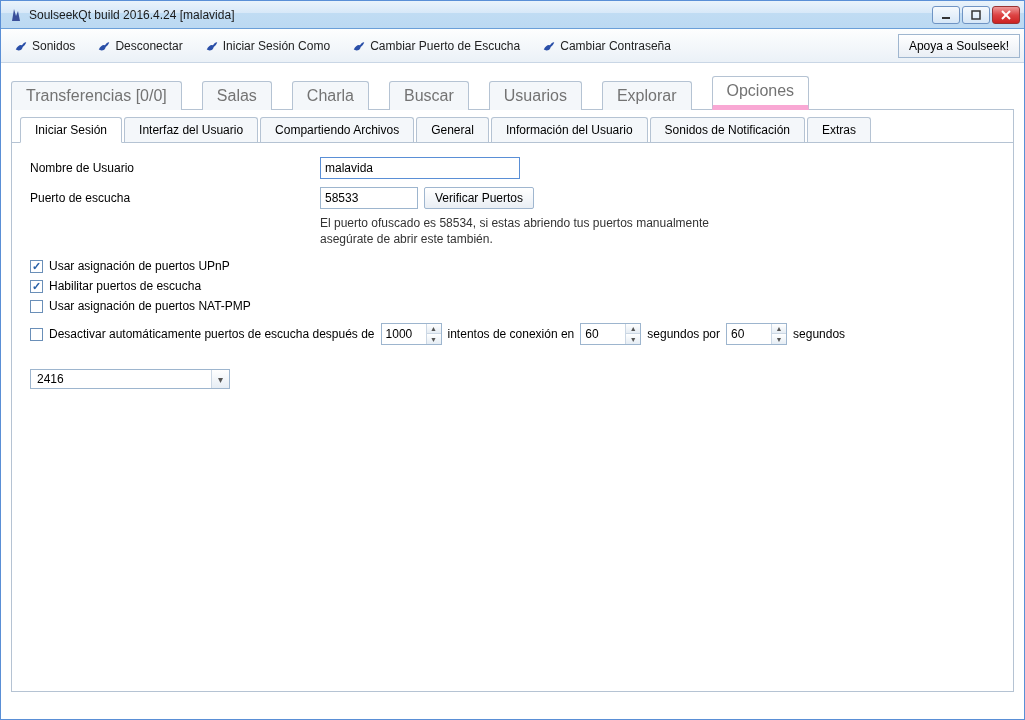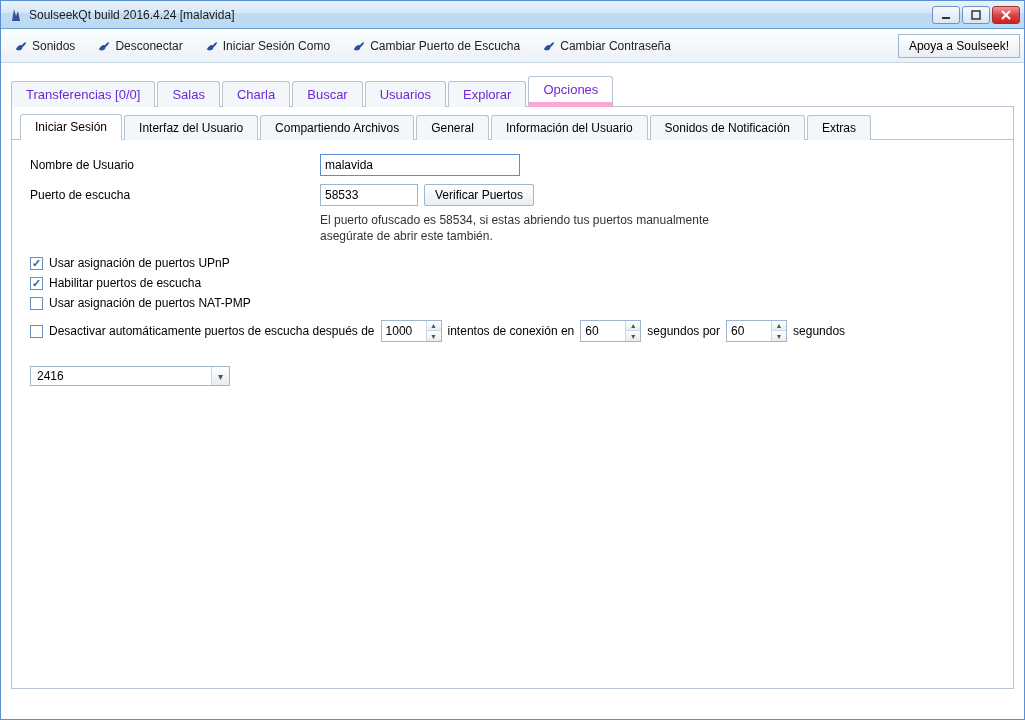--- a/index.html
+++ b/index.html
@@ -52,30 +52,30 @@
   border:1px solid #9fb6cf; padding:4px 10px; border-radius:0;
   background:linear-gradient(to bottom,#fff,#e9eef4);
   font-size:12px; cursor:default;
 }
 
 .content { padding:8px 10px; }
 
 .tabs { display:flex; align-items:flex-end; border-bottom:1px solid #b5c3d3; margin-top:4px; }
 .tab {
   padding:5px 14px; border:1px solid #b5c3d3; border-bottom:none;
-  margin-right:2px; background:#f4f7fa; border-radius:3px 3px 0 0;
-  font-size:13px; color:#6d28d9; cursor:default; position:relative; top:1px;
+  margin-right:20px; background:#f4f7fa; border-radius:3px 3px 0 0;
+  font-size:16px; color:#737373; cursor:default; position:relative; top:1px;
 }
 .tab.active { background:#fff; border-bottom:5px solid #f9a8d4; z-index:2; }
 
 .tabpanel {
   border:1px solid #b5c3d3; border-top:none; background:#fff;
 }
 
-.subtabs { display:flex; align-items:flex-end; border-bottom:1px solid #b5c3d3; padding-top:6px; padding-left:8px; }
+.subtabs { display:flex; align-items:flex-start; border-bottom:1px solid #b5c3d3; padding-top:6px; padding-left:8px; }
 .subtab {
   padding:5px 14px; border:1px solid #b5c3d3; border-bottom:none;
   margin-right:2px; background:#f4f7fa; border-radius:3px 3px 0 0;
   font-size:12px; cursor:default; position:relative; top:1px;
 }
 .subtab.active { background:#fff; border-bottom:1px solid #fff; }
 
 .form { padding:14px 18px 18px 18px; height:548px; }
 .row { display:flex; align-items:center; margin-bottom:8px; }
 .row .label { width:290px; font-size:12px; }

